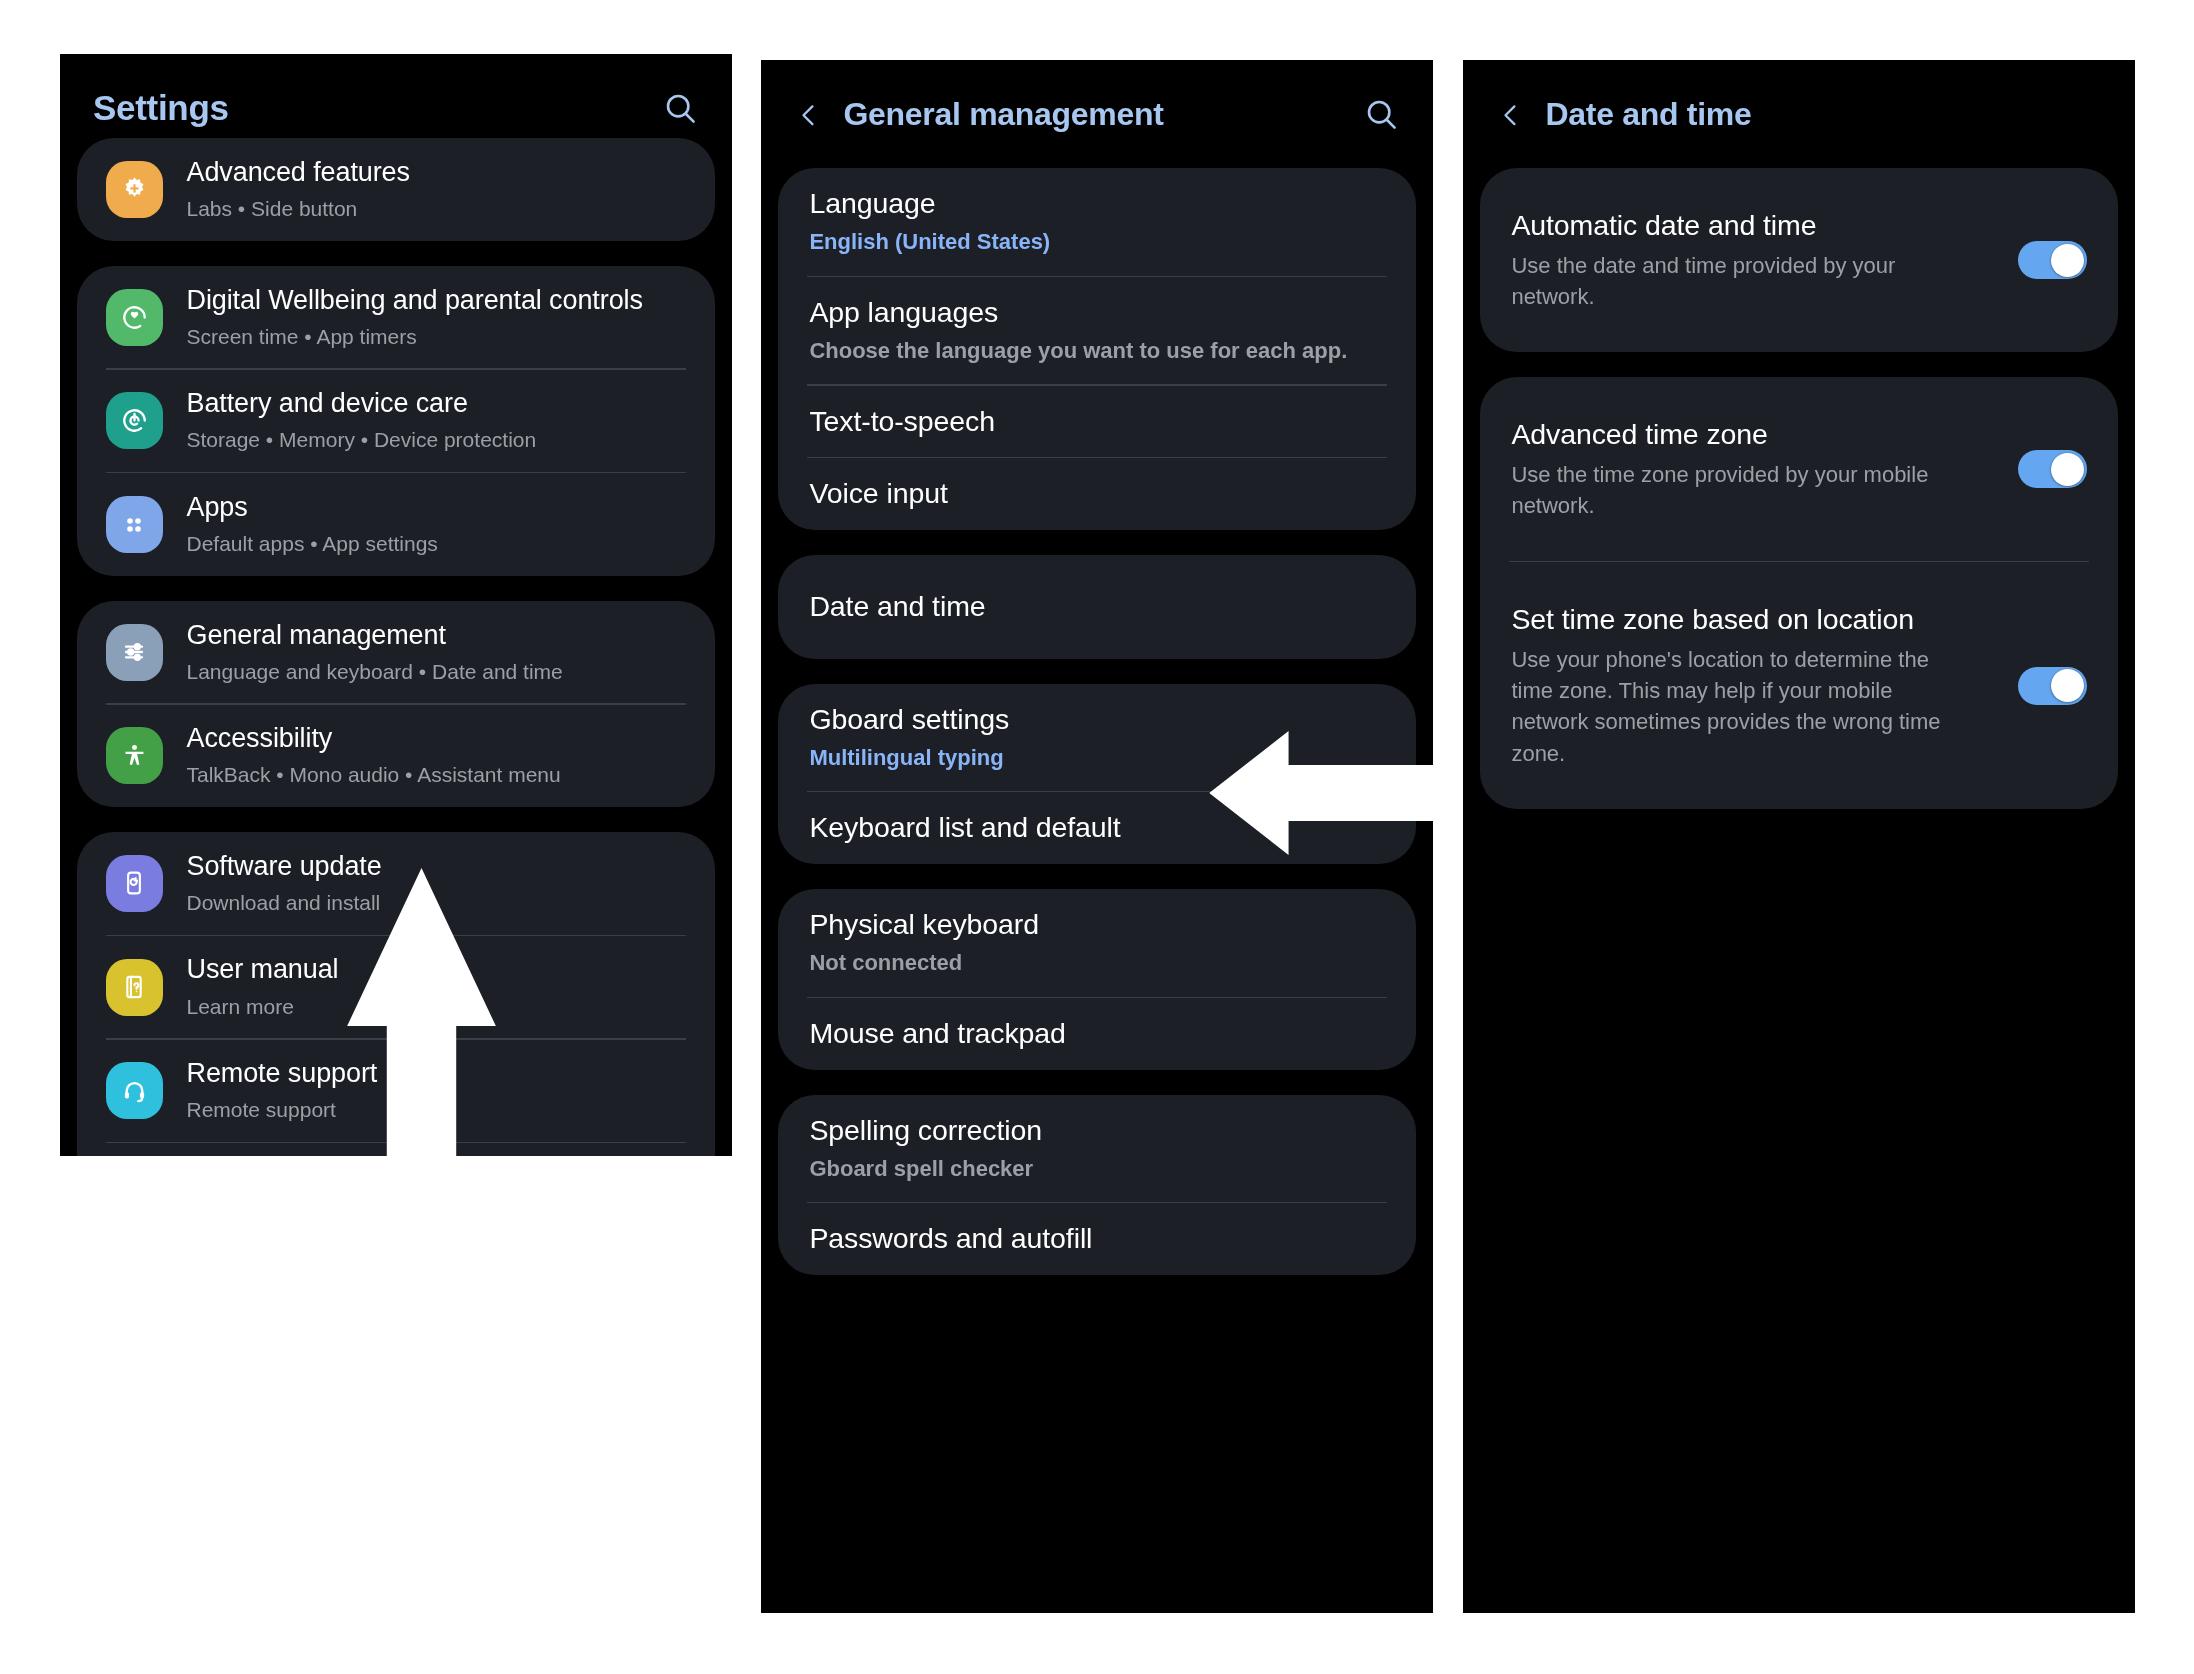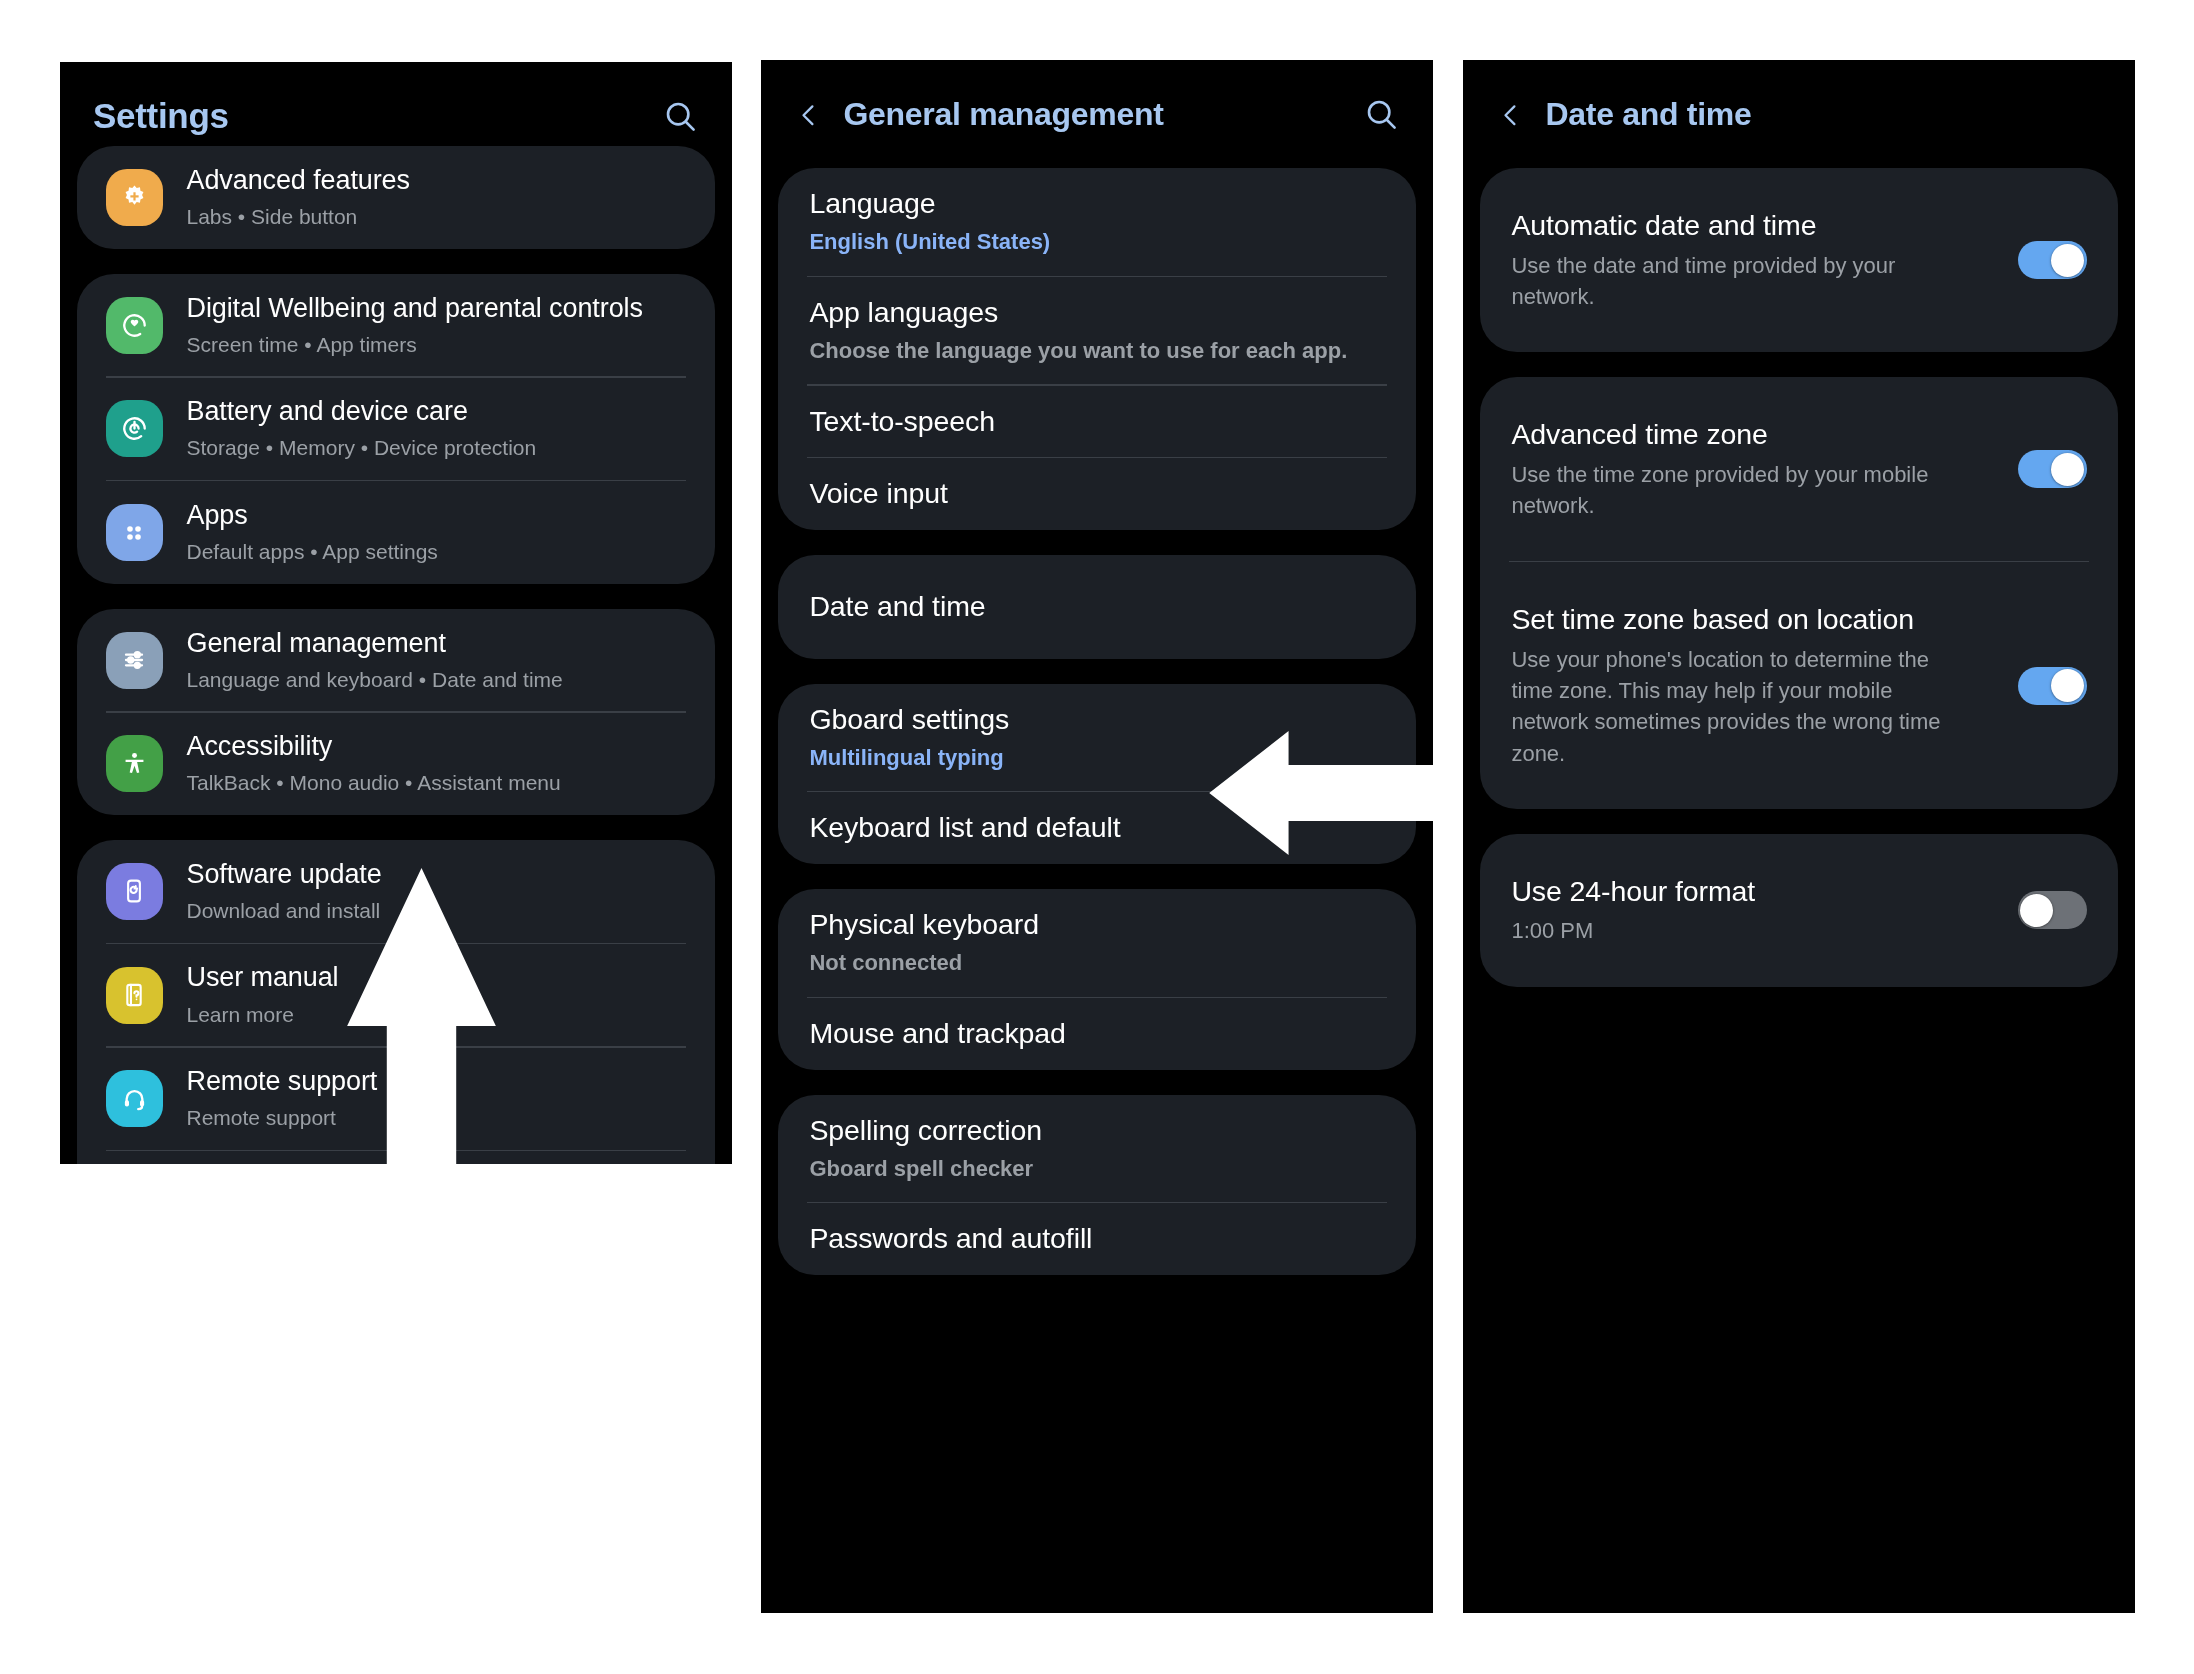--- a/index.html
+++ b/index.html
@@ -14,21 +14,21 @@
     background: #ffffff;
     overflow: hidden;
   }
 
   
   .panel {
     position: absolute;
     background: #000000;
     overflow: hidden;
   }
-  #panel-settings      { left: 60px;   top: 62px; width: 672px; height: 1102px; }
+  #panel-settings      { left: 60px;   top: 54px; width: 672px; height: 1102px; }
   #panel-general       { left: 761px; top: 60px;  width: 672px; height: 1553px; }
   #panel-datetime      { left: 1463px; top: 60px;  width: 672px; height: 1553px; }
 
   
   .hdr {
     position: relative;
     height: 108px;
     display: flex;
     align-items: center;
     padding: 0 33px;
@@ -484,31 +484,20 @@
           <div class="trow-txt">
             <div class="trow-title">Set time zone based on location</div>
             <div class="trow-sub">Use your phone's location to determine the time zone. This may help if your mobile network sometimes provides the wrong time zone.</div>
           </div>
           <div class="toggle on">
             <div class="knob"></div>
           </div>
         </div>
       </div>
 
-      <div class="card">
-        <div class="trow">
-          <div class="trow-txt">
-            <div class="trow-title">Use 24-hour format</div>
-            <div class="trow-sub">1:00 PM</div>
-          </div>
-          <div class="toggle">
-            <div class="knob"></div>
-          </div>
-        </div>
-      </div>
 
     </div>
   </div>
 
   <svg class="ann-arrow" id="arrow-up" viewBox="0 0 240 1010">
     <polygon points="120,0 240,255 176,255 176,1010 64,1010 64,255 0,255" fill="#ffffff"></polygon>
   </svg>
 
   <svg class="ann-arrow" id="arrow-left" viewBox="0 0 380 200">
     <polygon points="0,100 128,0 128,55 380,55 380,145 128,145 128,200" fill="#ffffff"></polygon>

